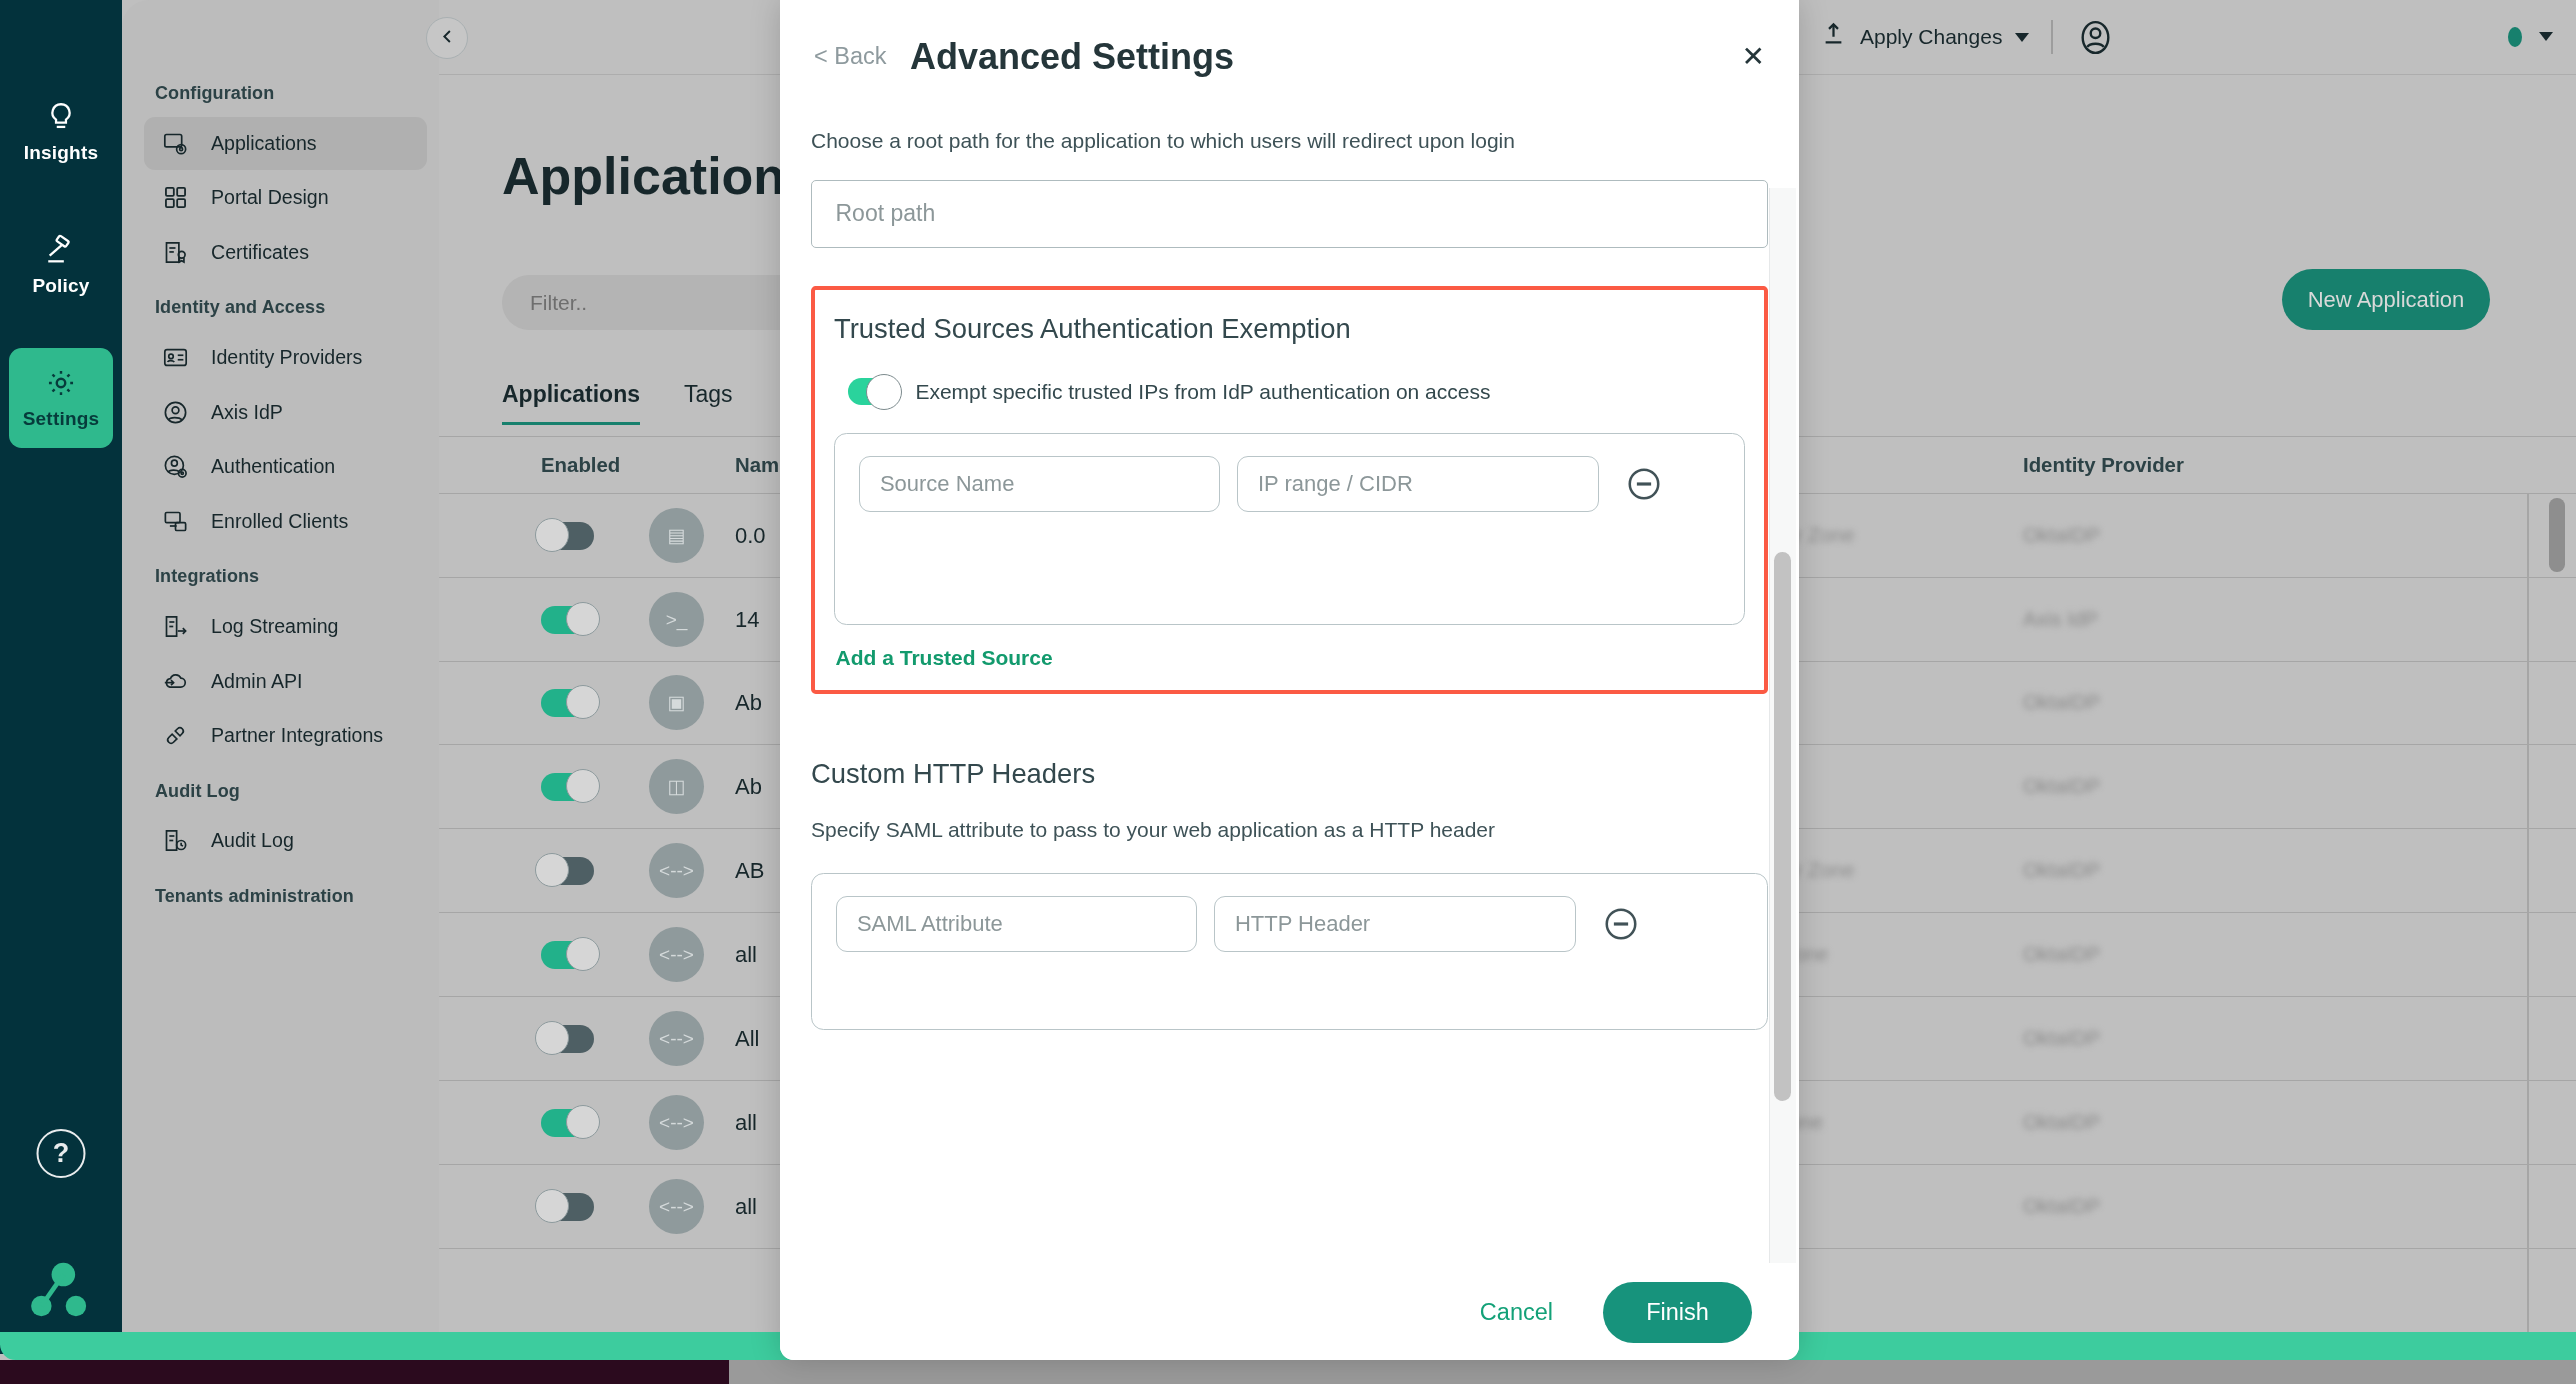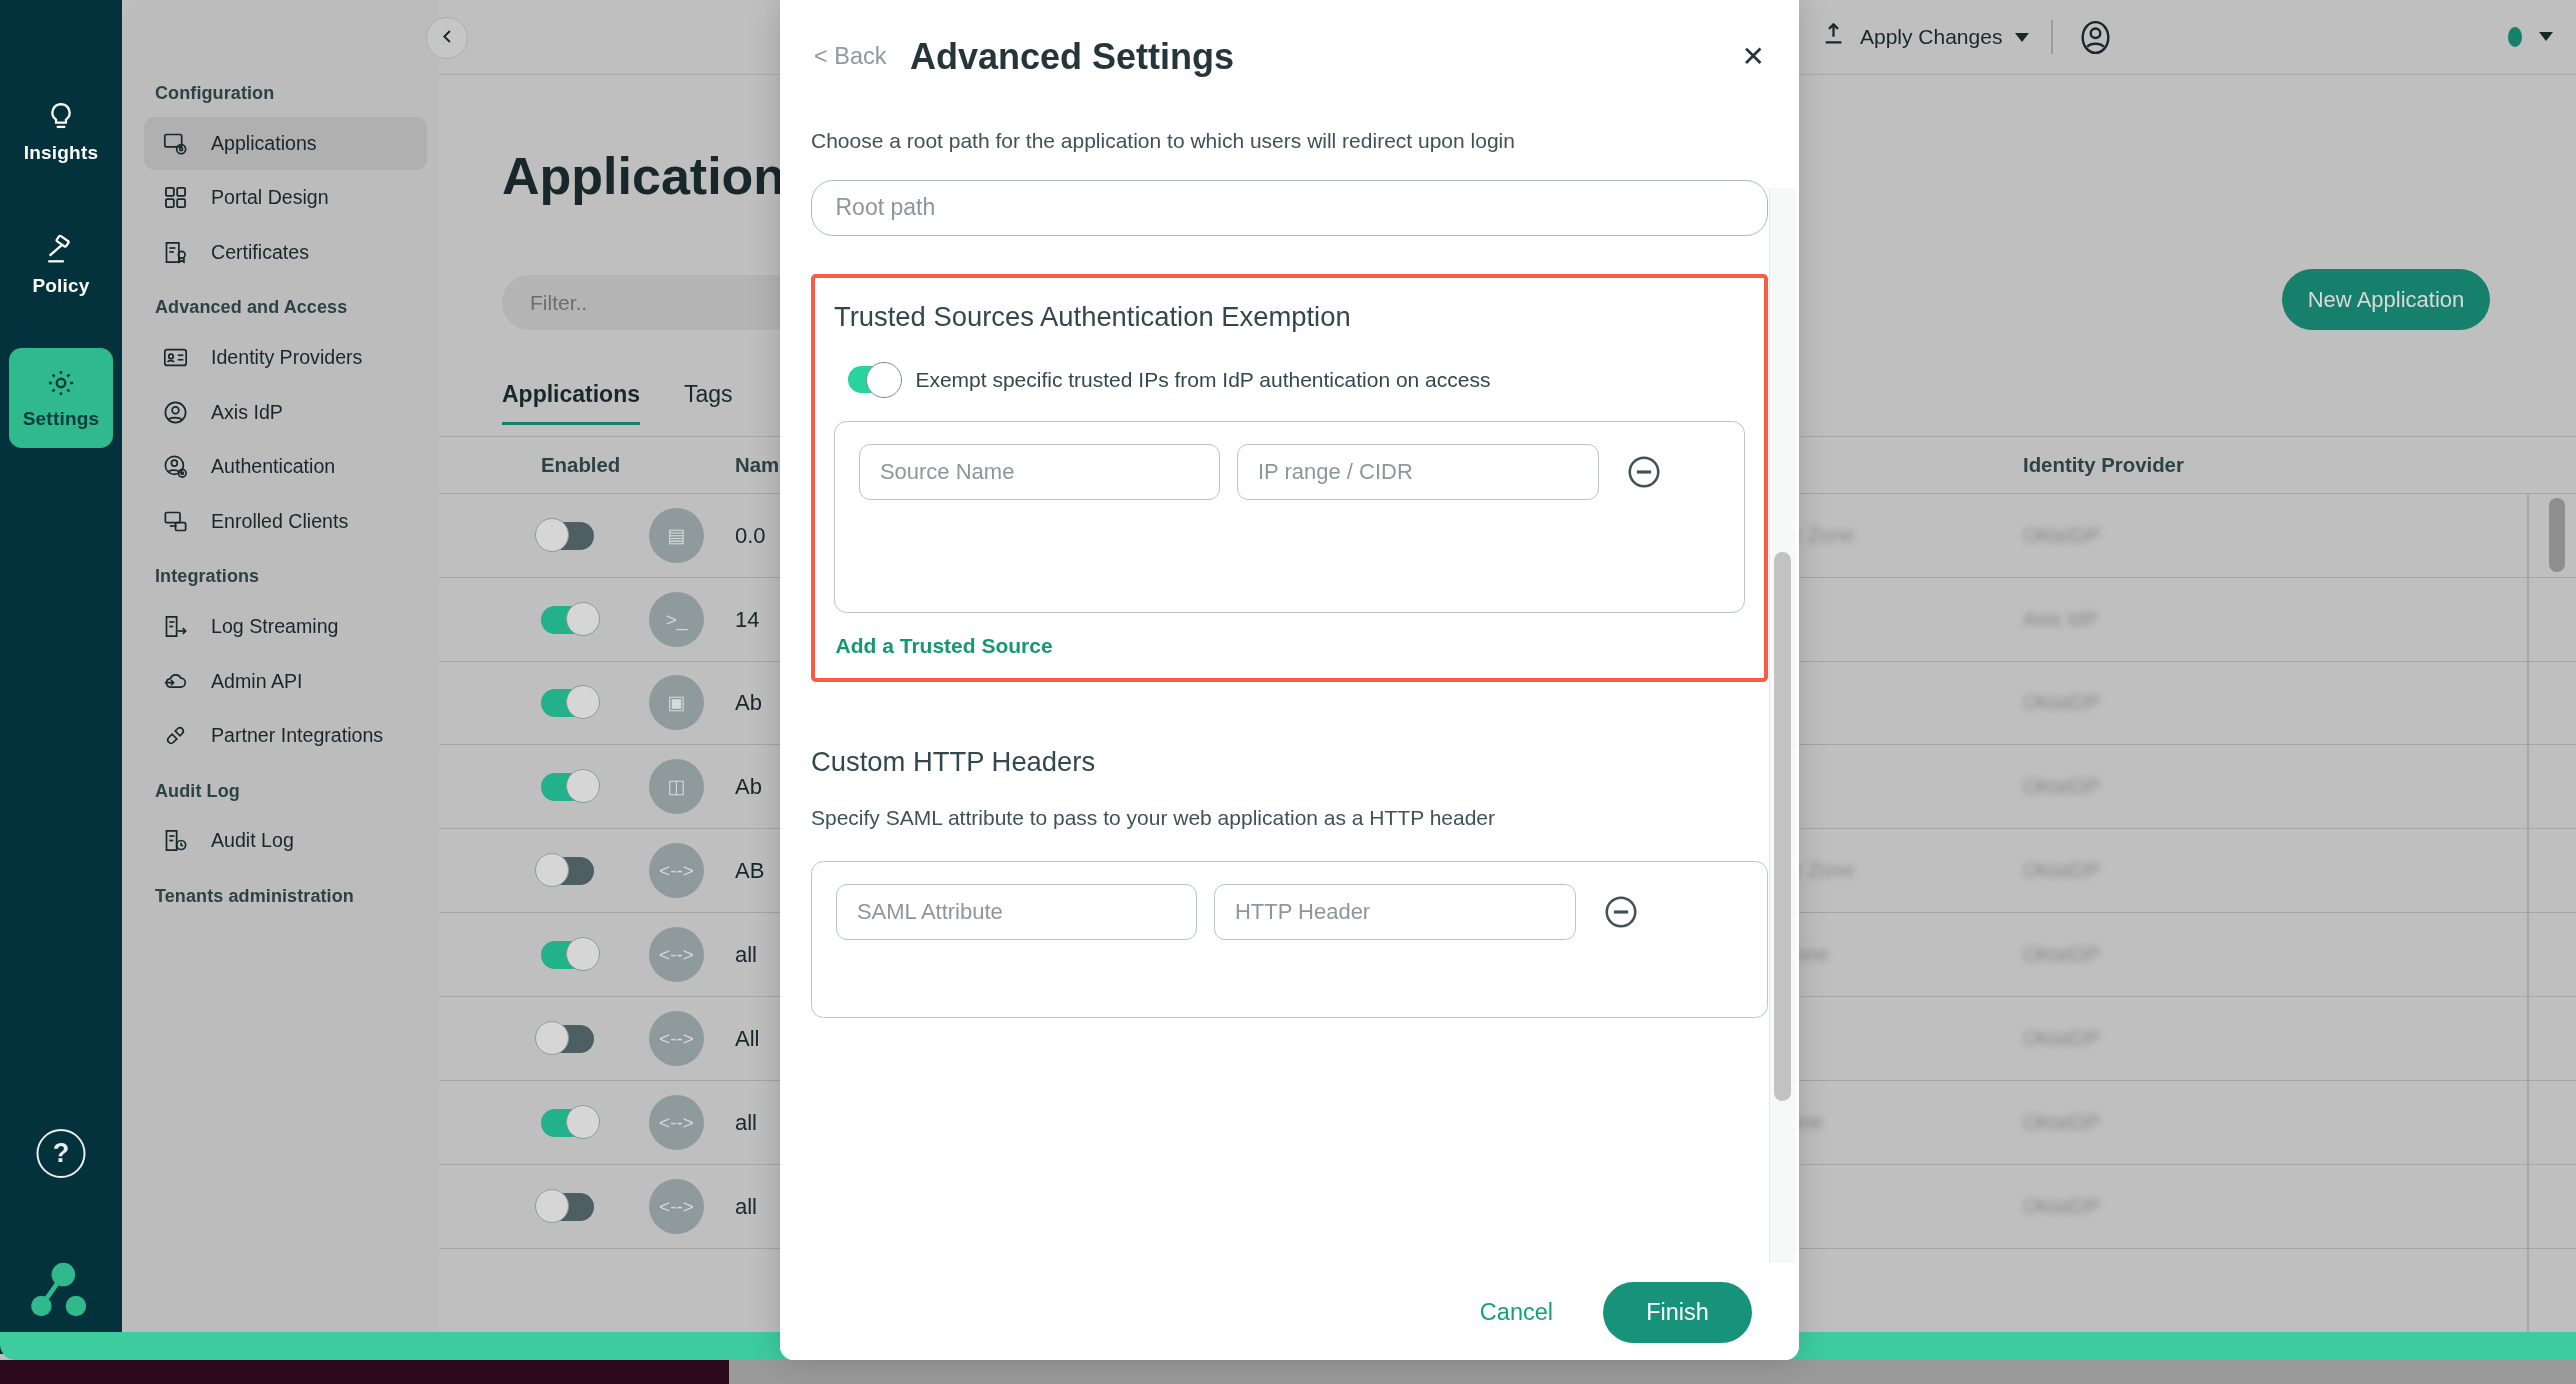--- a/index.html
+++ b/index.html
@@ -141,21 +141,21 @@
   .m-back { color:#8e9a9e; font-size:23.5px; margin-right:23.5px; }
   .m-title { font-size:36px; font-weight:bold; color:#25363a; }
   .m-close { position:absolute; right:34px; top:50%; transform:translateY(-50%); font-size:28px; color:#25363a; line-height:1; }
 
   .modal-body {
     flex:1 1 auto; position:relative; overflow:hidden;
     background:#ffffff; padding:0 31px;
   }
   .hint { font-size:21px; color:#3e5257; padding-top:15.7px; }
   .txtbox {
-    margin-top:27px; height:56px; border:1.6px solid #aebbbe; border-radius:22px;
+    margin-top:27px; height:68px; border:1.6px solid #aebbbe; border-radius:5px;
     display:flex; align-items:center; padding-left:23.5px; color:#8c9799; font-size:23px;
   }
 
   .highlight-box {
     margin-top:38px; border:4.7px solid #fb5a44; border-radius:4.7px;
     padding:23.5px 19px 20.4px 19px; background:#ffffff;
   }
   .sec-title { font-size:27.4px; color:#33484d; }
   .toggle-row { display:flex; align-items:center; gap:20.4px; margin-top:33px; padding-left:14px; }
   .toggle {
@@ -283,21 +283,21 @@
             <path d="M4 3.5h11v17H4z"></path>
               <line x1="6.5" y1="8" x2="12" y2="8"></line>
               <line x1="6.5" y1="11.5" x2="10.5" y2="11.5"></line>
             <circle cx="17.5" cy="14" r="3"></circle>
               <path d="M15.5 16.5v4l2-1.2 2 1.2v-4"></path>
           </svg>
         </span>
         <span>Certificates</span>
       </div>
 
-      <div class="nav-group">Advanced and Access</div>
+      <div class="nav-group">Identity and Access</div>
       <div class="nav-item">
         <span class="ni-ico">
           <svg width="27" height="27" viewBox="0 0 24 24" fill="none" stroke="#17272b" stroke-width="1.5">
             <rect x="2.5" y="5" width="19" height="14" rx="2"></rect>
             <circle cx="8" cy="11" r="2"></circle>
               <path d="M5 16c.6-1.6 4.4-1.6 6 0"></path>
             <line x1="14" y1="10" x2="19" y2="10"></line>
               <line x1="14" y1="14" x2="19" y2="14"></line>
           </svg>
         </span>

